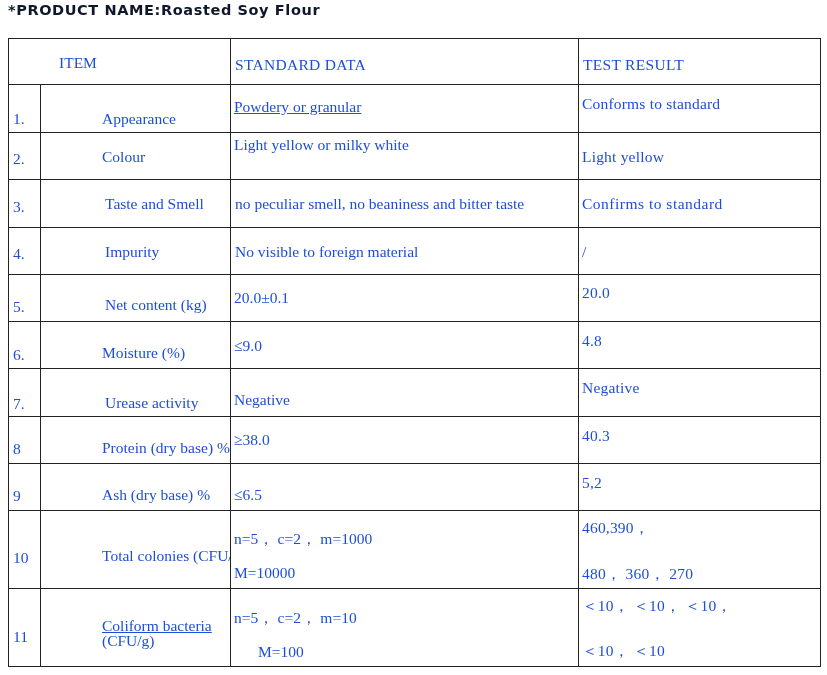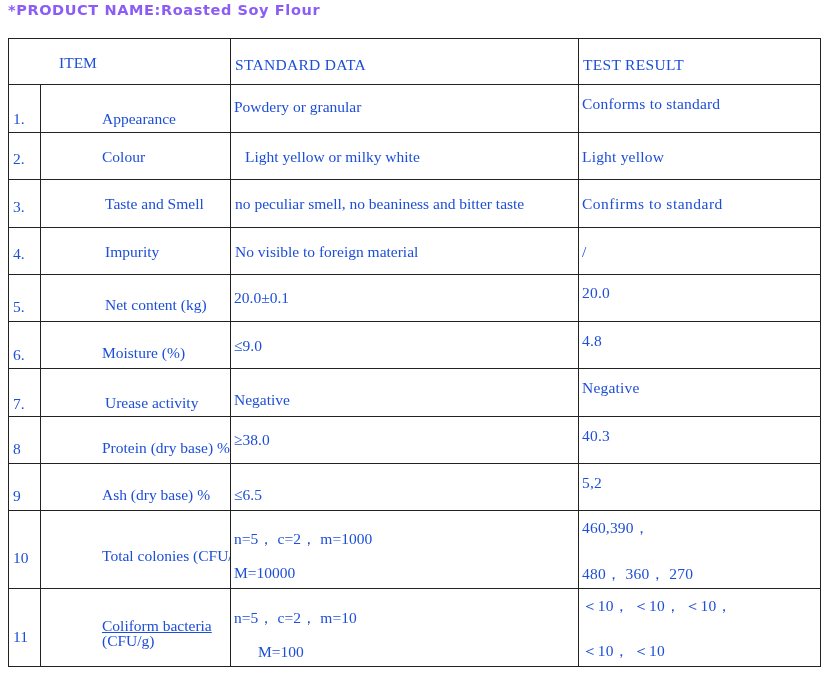--- a/index.html
+++ b/index.html
@@ -15,21 +15,21 @@
       color: #111111;
     }
     .title {
       position: absolute;
       left: 8px;
       top: 2px;
       font-family: "DejaVu Sans", sans-serif;
       font-weight: bold;
       font-size: 14.5px;
       letter-spacing: 0.6px;
-      color: #8b5cf6;
+      color: #0f172a;
       white-space: nowrap;
     }
     table.spec {
       position: absolute;
       left: 8px;
       top: 38px;
       border-collapse: collapse;
       table-layout: fixed;
       font-family: "Liberation Serif", serif;
       font-size: 15.5px;
@@ -105,21 +105,21 @@
             <span class="t num" style="top:25px;">1.</span>
           </div>
         </td>
       <td>
           <div class="cell-inner">
             <span class="t lbl" style="top:25px;">Appearance</span>
           </div>
         </td>
       <td>
           <div class="cell-inner">
-            <span class="t std" style="top:13px;">Powdery or granular</span>
+            <span class="t std" style="top:13px;text-decoration:underline;">Powdery or granular</span>
           </div>
         </td>
       <td>
           <div class="cell-inner">
             <span class="t res" style="top:10px;">Conforms to standard</span>
           </div>
         </td>
     </tr>
 
     <tr style="height:47px;">
@@ -128,21 +128,21 @@
             <span class="t num" style="top:17px;">2.</span>
           </div>
         </td>
       <td>
           <div class="cell-inner">
             <span class="t lbl" style="top:15px;">Colour</span>
           </div>
         </td>
       <td>
           <div class="cell-inner">
-            <span class="t std" style="top:15px;margin-left:11px;">Light yellow or milky white</span>
+            <span class="t std" style="top:3px;">Light yellow or milky white</span>
           </div>
         </td>
       <td>
           <div class="cell-inner">
             <span class="t res" style="top:15px;">Light yellow</span>
           </div>
         </td>
     </tr>
 
     <tr style="height:48px;">

